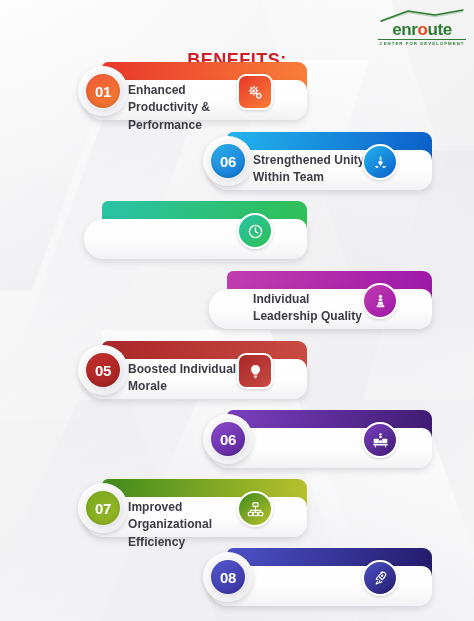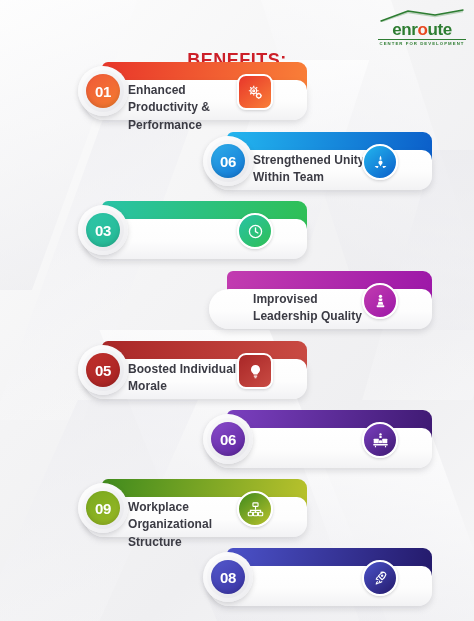--- a/index.html
+++ b/index.html
@@ -254,30 +254,25 @@
       </div>
       <div class="row left" style="top: 201px;">
         <div class="bar" style="background:linear-gradient(100deg,#29c3a6,#2fbf55);"></div>
         <div class="plate"></div>
         <div class="chip circle" style="background:linear-gradient(140deg,#29c3a6,#2fbf55);">
           <svg viewBox="0 0 24 24" fill="none" stroke="#fff" stroke-width="1.9">
             <circle cx="12" cy="12" r="8.6"></circle>
             <path d="M12 6.8V12l3.4 2.1" stroke-linecap="round"></path>
           </svg>
         </div>
-        <div class="badge">
-          <div class="badge-ring">
-            <div class="badge-core" style="background:linear-gradient(145deg,#2ec6a8,#25b894);">03</div>
-          </div>
-        </div>
       </div>
       <div class="row right" style="top: 271px;">
         <div class="bar" style="background:linear-gradient(100deg,#c23cb0,#9d18a8);"></div>
         <div class="plate"></div>
-        <div class="label">Improvised Leadership Quality</div>
+        <div class="label">Individual Leadership Quality</div>
         <div class="chip circle" style="background:linear-gradient(140deg,#c23cb0,#9d18a8);">
           <svg viewBox="0 0 24 24" fill="#fff">
             <circle cx="12" cy="4.6" r="2.3"></circle>
             <path d="M9.6 7.6h4.8c.5 1.5.2 2.7-.8 3.8h-3.2c-1-1.1-1.3-2.3-.8-3.8z"></path>
             <path d="M9.2 12.2h5.6l1.2 4.4H8l1.2-4.4z"></path>
             <rect x="6.6" y="17.4" width="10.8" height="2.6" rx="1"></rect>
           </svg>
         </div>
       </div>
       <div class="row left" style="top: 341px;">
@@ -314,33 +309,33 @@
         </div>
         <div class="badge">
           <div class="badge-ring">
             <div class="badge-core" style="background:linear-gradient(145deg,#8a4ccc,#5b249c);">06</div>
           </div>
         </div>
       </div>
       <div class="row left" style="top: 479px;">
         <div class="bar" style="background:linear-gradient(100deg,#3f8a1d,#b9c22c);"></div>
         <div class="plate"></div>
-        <div class="label">Workplace Organizational Structure</div>
+        <div class="label">Improved Organizational Efficiency</div>
         <div class="chip circle" style="background:linear-gradient(140deg,#3f8a1d,#b9c22c);">
           <svg viewBox="0 0 24 24" fill="none" stroke="#fff" stroke-width="1.6">
             <rect x="8.4" y="2.6" width="7.2" height="5" rx="1"></rect>
             <rect x="1.8" y="15.8" width="6" height="5" rx="1"></rect>
             <rect x="9" y="15.8" width="6" height="5" rx="1"></rect>
             <rect x="16.2" y="15.8" width="6" height="5" rx="1"></rect>
             <path d="M12 7.6v3.6M4.8 15.8v-2.6h14.4v2.6M12 13.2v2.6" stroke-linecap="round"></path>
           </svg>
         </div>
         <div class="badge">
           <div class="badge-ring">
-            <div class="badge-core" style="background:linear-gradient(145deg,#79a91f,#98b824);">09</div>
+            <div class="badge-core" style="background:linear-gradient(145deg,#79a91f,#98b824);">07</div>
           </div>
         </div>
       </div>
       <div class="row right" style="top: 548px;">
         <div class="bar" style="background:linear-gradient(100deg,#4b52c9,#241a6b);"></div>
         <div class="plate"></div>
         <div class="chip circle" style="background:linear-gradient(140deg,#4b52c9,#241a6b);">
           <svg viewBox="0 0 24 24" fill="none" stroke="#fff" stroke-width="1.6" stroke-linejoin="round">
             <path d="M13.8 3.2c3.2-1 6 0 7 3.2-1 3.2-2.8 5.6-5.3 7.4l-5.3-5.3c1.8-2.5 4.2-4.3 7.6-5.3z" transform="translate(-1.2,0)"></path>
             <circle cx="14.3" cy="8" r="1.7" fill="#fff" stroke="none"></circle>

